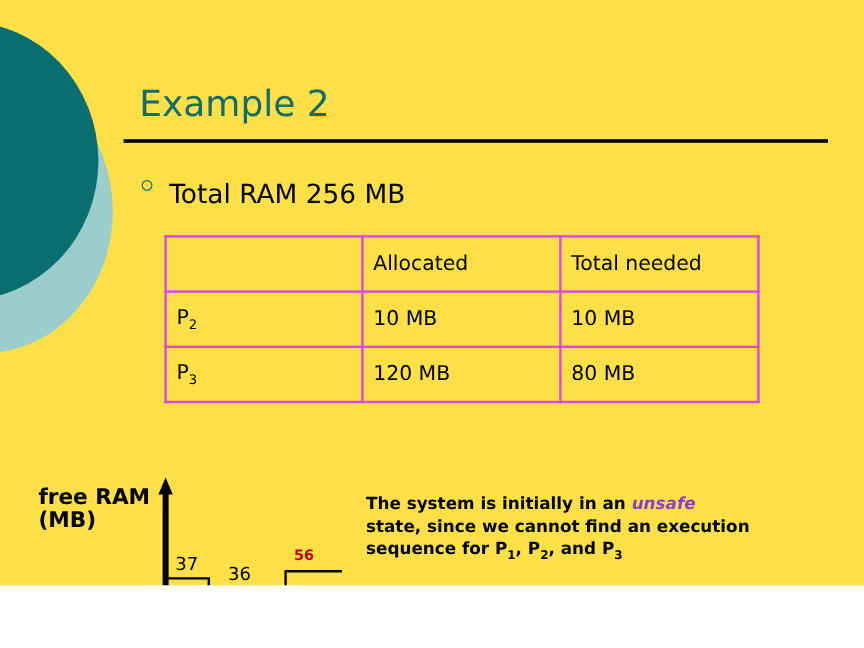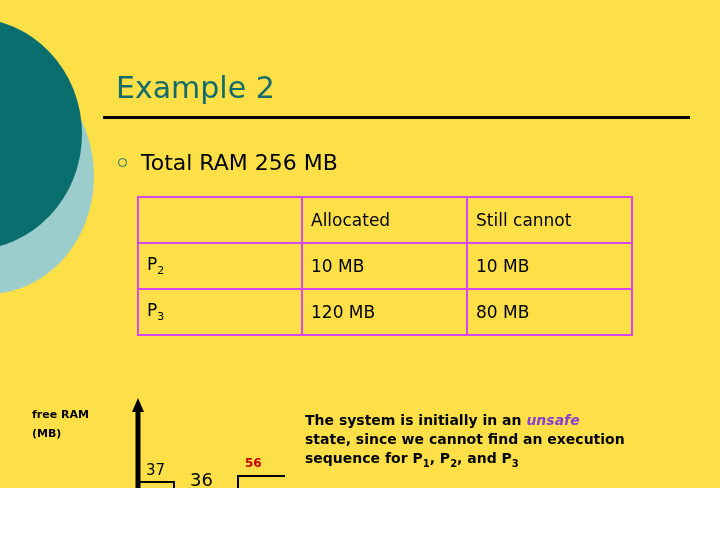--- a/index.html
+++ b/index.html
@@ -57,21 +57,20 @@
     height: 3px;
     background: #000000;
   }
 
   
   .bullet-row {
     position: absolute;
     left: 118px;
     top: 150px;
     display: flex;
-    align-items: center;
   }
   .bullet-mark {
     width: 9px;
     height: 9px;
     border: 1.6px solid #1a7070;
     border-radius: 50%;
     margin-right: 14px;
     box-sizing: border-box;
     flex: 0 0 auto;
   }
@@ -112,38 +111,38 @@
     left: 0;
     top: 0;
     width: 720px;
     height: 540px;
     pointer-events: none;
   }
   .axis-label-y {
     position: absolute;
     left: 32px;
     top: 405px;
-    font-size: 11px;
+    font-size: 18px;
     font-weight: bold;
     color: #000000;
     line-height: 19px;
     white-space: nowrap;
   }
   .lbl-46 {
     position: absolute;
     left: 146px;
     top: 461px;
     font-size: 15px;
     color: #000000;
   }
   .lbl-36 {
     position: absolute;
     left: 190px;
     top: 469px;
-    font-size: 18px;
+    font-size: 15px;
     color: #000000;
   }
   .lbl-56 {
     position: absolute;
     left: 245px;
     top: 456px;
     font-size: 12px;
     font-weight: bold;
     color: #c00000;
   }
@@ -200,21 +199,21 @@
   <table class="tbl">
     <colgroup>
         <col class="c0">
         <col class="c1">
         <col class="c2">
       </colgroup>
     <thead>
       <tr>
         <th></th>
         <th>Allocated</th>
-        <th>Still cannot</th>
+        <th>Total needed</th>
       </tr>
     </thead>
     <tbody>
       <tr>
         <td><span>P</span><span class="sub">2</span></td>
         <td>10 MB</td>
         <td>10 MB</td>
       </tr>
       <tr>
         <td><span>P</span><span class="sub">3</span></td>

